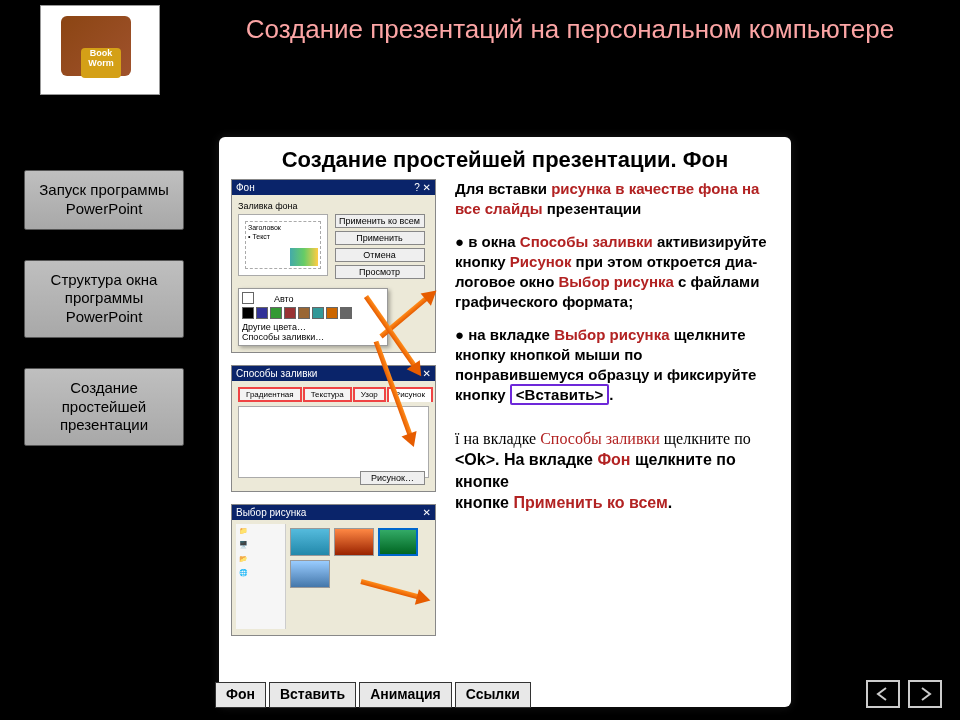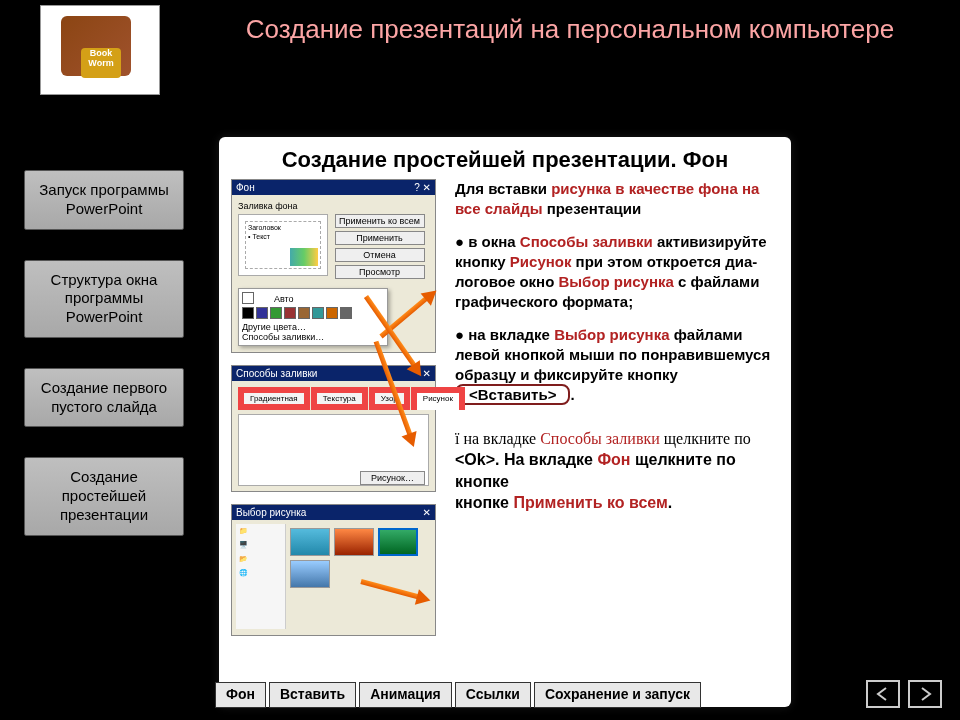--- a/index.html
+++ b/index.html
@@ -120,38 +120,38 @@
   .mini-btns div{width:90px;border:1px solid #888;background:#efefef;font-size:9px;text-align:center;margin-bottom:3px;padding:1px 0;}
   .mini-drop{
     margin-top:6px;background:#fff;border:1px solid #999;padding:3px;font-size:9px;
     box-shadow:2px 2px 4px rgba(0,0,0,0.3);
     width:150px;
   }
   .swatches{display:flex;gap:2px;margin:3px 0;}
   .swatches span{width:12px;height:12px;border:1px solid #666;display:inline-block;}
   .thumb2 .tb-body{height:110px;position:relative;}
   .thumb2 .tabs{display:flex;gap:1px;font-size:8px;margin-bottom:4px;}
-  .thumb2 .tabs span{border:6px solid #ef4444;padding:1px 6px;background:#f4f4f4;}
+  .thumb2 .tabs span{border:2px solid #ef4444;padding:1px 6px;background:#f4f4f4;}
   .thumb2 .tabs span.active{background:#fff;border-bottom:none;}
   .thumb2 .canvas{background:#fff;border:1px solid #aaa;height:72px;}
   .thumb2 .btn-r{position:absolute;right:10px;bottom:6px;border:1px solid #888;background:#efefef;font-size:9px;padding:1px 10px;}
   .thumb3 .tb-body{height:115px;padding:4px;}
   .thumb3 .side-mini{float:left;width:50px;height:105px;background:#f6f6f6;border-right:1px solid #ccc;}
   .thumb3 .side-mini div{font-size:7px;padding:3px;}
   .thumb3 .grid-mini{margin-left:54px;display:flex;flex-wrap:wrap;gap:4px;padding-top:4px;}
   .thumb3 .grid-mini span{width:40px;height:28px;border:1px solid #999;display:inline-block;}
   .text-col {
     flex: 1;
     font-size: 15px;
     line-height: 1.35;
     color: #000;
   }
   .text-col p { margin-bottom: 12px; }
   .red { color: #b22222; font-weight: bold; }
-  .framed { border: 2px solid #7f1d1d; border-radius: 8px; padding: 0 12px; }
+  .framed { border: 2px solid #6d28d9; border-radius: 2px; padding: 0 4px; }
   .serif { font-family: 'Times New Roman', serif; font-size:16px;}
   .bottom-tabs {
     position: absolute;
     left: 215px;
     bottom: 12px;
     height: 26px;
     display: flex;
     gap: 3px;
   }
   .bottom-tabs .tab {
@@ -199,21 +199,20 @@
 <div class="logo-area">
   <div class="logo-inner"></div>
   <div class="logo-badge">Book Worm</div>
 </div>
 
 <div class="title-area">Создание презентаций на персональном компьютере</div>
 
 <div class="sidebar">
   <div class="side-btn">Запуск программы PowerPoint</div>
   <div class="side-btn">Структура окна программы PowerPoint</div>
-  <div class="side-btn">Создание первого пустого слайда</div>
   <div class="side-btn">Создание простейшей презентации</div>
 </div>
 
 <div class="content-panel">
   <div class="content-title">Создание простейшей презентации. Фон</div>
   <div class="content-body">
     <div class="thumbs-col">
 
       <div class="thumb">
         <div class="tb-title">
@@ -296,36 +295,35 @@
 
       <div class="ptr" style="left:150px;top:155px;width:60px;transform:rotate(-40deg);"></div>
       <div class="ptr" style="left:135px;top:115px;width:85px;transform:rotate(55deg);"></div>
       <div class="ptr" style="left:145px;top:160px;width:100px;transform:rotate(70deg);"></div>
       <div class="ptr" style="left:130px;top:400px;width:60px;transform:rotate(15deg);"></div>
     </div>
 
     <div class="text-col">
       <p><b><span>Для вставки </span><span class="red">рисунка в качестве фона на все слайды</span><span> презентации</span></b></p>
       <p><b><span>● в  окна </span></b><span class="red">Способы заливки</span><b><span>  активизируйте   кнопку </span></b><span class="red">Рисунок</span><b><span> при этом откроется  диа-логовое окно </span></b><span class="red">Выбор рисунка</span><b><span> с файлами графического формата;</span></b></p>
-      <p><b><span>● на вкладке </span></b><span class="red">Выбор рисунка</span><b><span> файлами левой кнопкой мыши по понравившемуся образцу и фиксируйте кнопку </span><span class="framed">&lt;Вставить&gt;</span><span>.</span></b></p>
+      <p><b><span>● на вкладке </span></b><span class="red">Выбор рисунка</span><b><span> щелкните кнопку кнопкой мыши по понравившемуся образцу и фиксируйте кнопку </span><span class="framed">&lt;Вставить&gt;</span><span>.</span></b></p>
       <p style="margin-top:22px;" class="serif">
         <span>ï   на </span><span>вкладке </span><span class="red" style="font-weight:normal;">Способы заливки </span><span>щелкните по </span><br>
         <b style="font-family:Arial;"><span>&lt;Ok&gt;</span><span>.  На вкладке </span></b><span class="red" style="font-family:Arial;font-weight:bold;">Фон</span><b style="font-family:Arial;"><span> щелкните по кнопке </span></b><br>
         <b style="font-family:Arial;">кнопке </b><span class="red" style="font-family:Arial;font-weight:bold;">Применить ко всем</span><b style="font-family:Arial;"><span>.</span></b>
       </p>
     </div>
   </div>
 </div>
 
 <div class="bottom-tabs">
   <div class="tab">Фон</div>
   <div class="tab">Вставить</div>
   <div class="tab">Анимация</div>
   <div class="tab">Ссылки</div>
-  <div class="tab">Сохранение и запуск</div>
 </div>
 
 <div class="nav-arrows">
   <div class="nav-arrow">
     <svg width="18" height="16" viewBox="0 0 18 16">
         <polyline points="12,2 4,8 12,14"></polyline>
       </svg>
   </div>
   <div class="nav-arrow">
     <svg width="18" height="16" viewBox="0 0 18 16">

